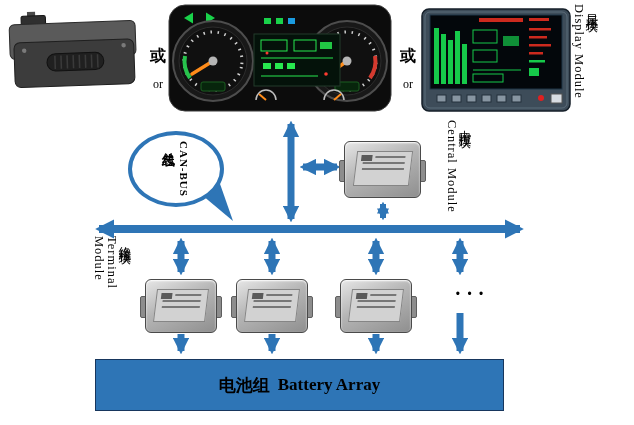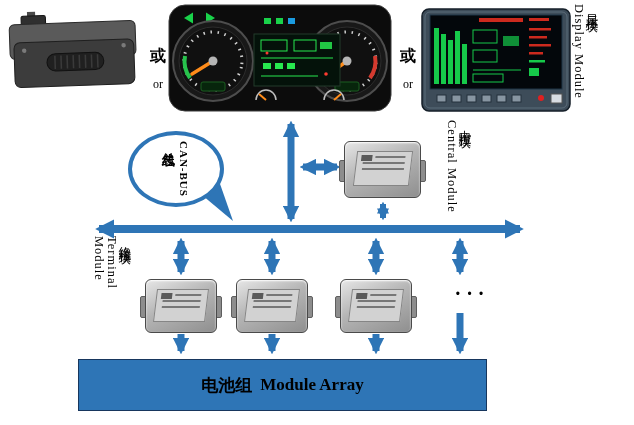--- a/index.html
+++ b/index.html
@@ -34,21 +34,21 @@
   .orpair .or-en{font-size:12px;}
   
   .bubble{position:absolute;left:128px;top:131px;width:88px;height:68px;background:#fff;
           border:4px solid var(--accent,#2e75b6);border-radius:50%;
           display:flex;align-items:center;justify-content:center;}
   .bubble-text{writing-mode:vertical-lr;text-orientation:mixed;font-weight:bold;line-height:15px;color:#000;}
   .bubble-text span{display:block;}
   .bubble-text .cn{font-size:13px;letter-spacing:2px;}
   .bubble-text .en{font-size:11px;letter-spacing:1px;}
   
-  .battery{position:absolute;left:78px;top:359px;width:407px;height:50px;background:var(--accent,#2e75b6);
+  .battery{position:absolute;left:95px;top:359px;width:407px;height:50px;background:var(--accent,#2e75b6);
            border:1.5px solid #17365d;display:flex;align-items:center;justify-content:center;gap:8px;
            font-size:17px;font-weight:bold;color:#000;}
   .ellipsis{position:absolute;left:446px;top:282px;width:52px;text-align:center;
             font-size:20px;font-weight:bold;letter-spacing:5px;color:#000;}
 </style>
 </head>
 <body>
 
 <div class="stage">
 
@@ -286,16 +286,16 @@
         <span class="mline l2"></span>
         <span class="mline l2"></span>
       </span>
     </span>
   </div>
 
   <div class="ellipsis">···</div>
 
   <div class="battery">
     <span>电池组</span>
-    <span>Module Array</span>
+    <span>Battery Array</span>
   </div>
 
 </div>
 
 </body></html>

